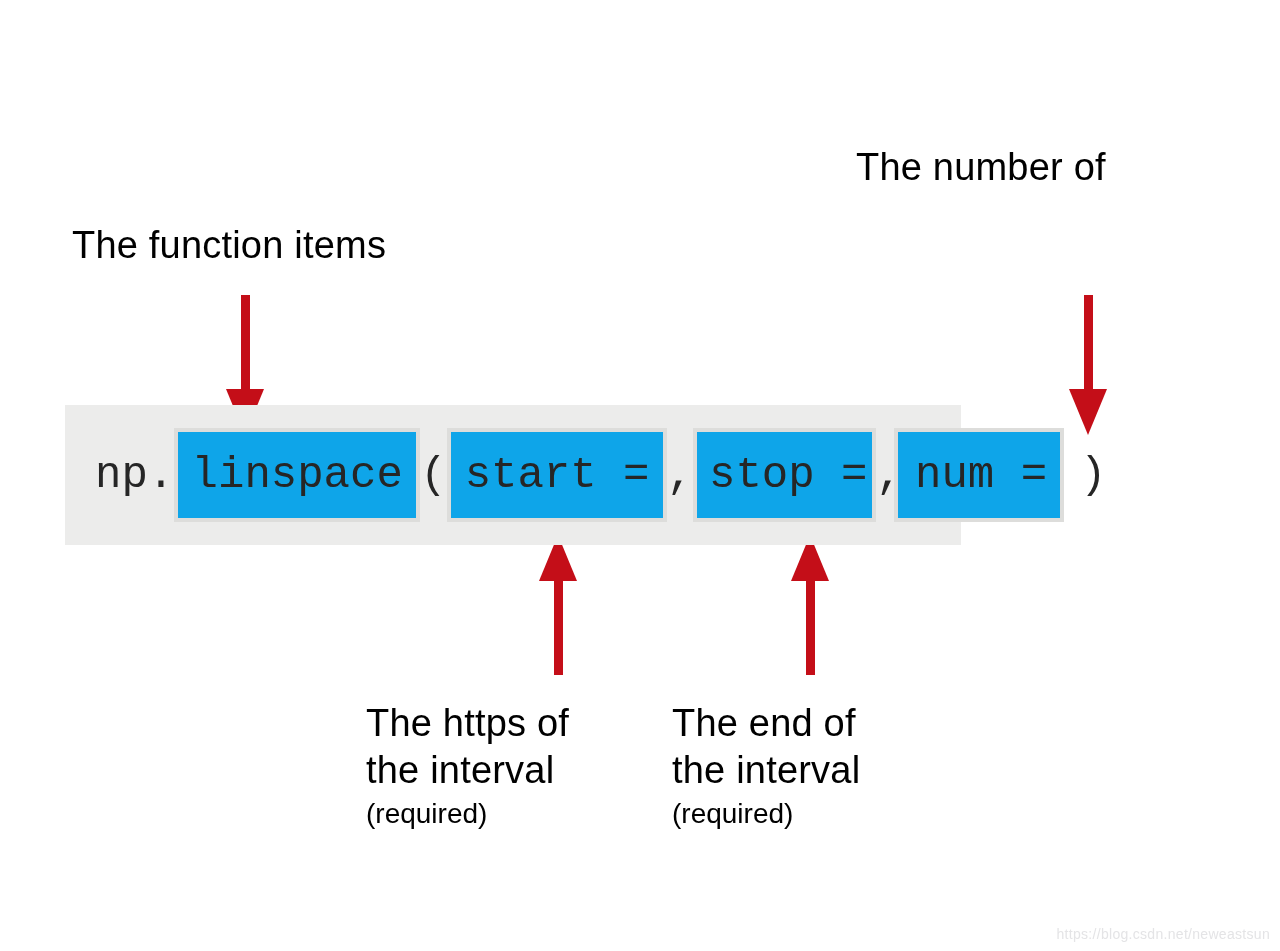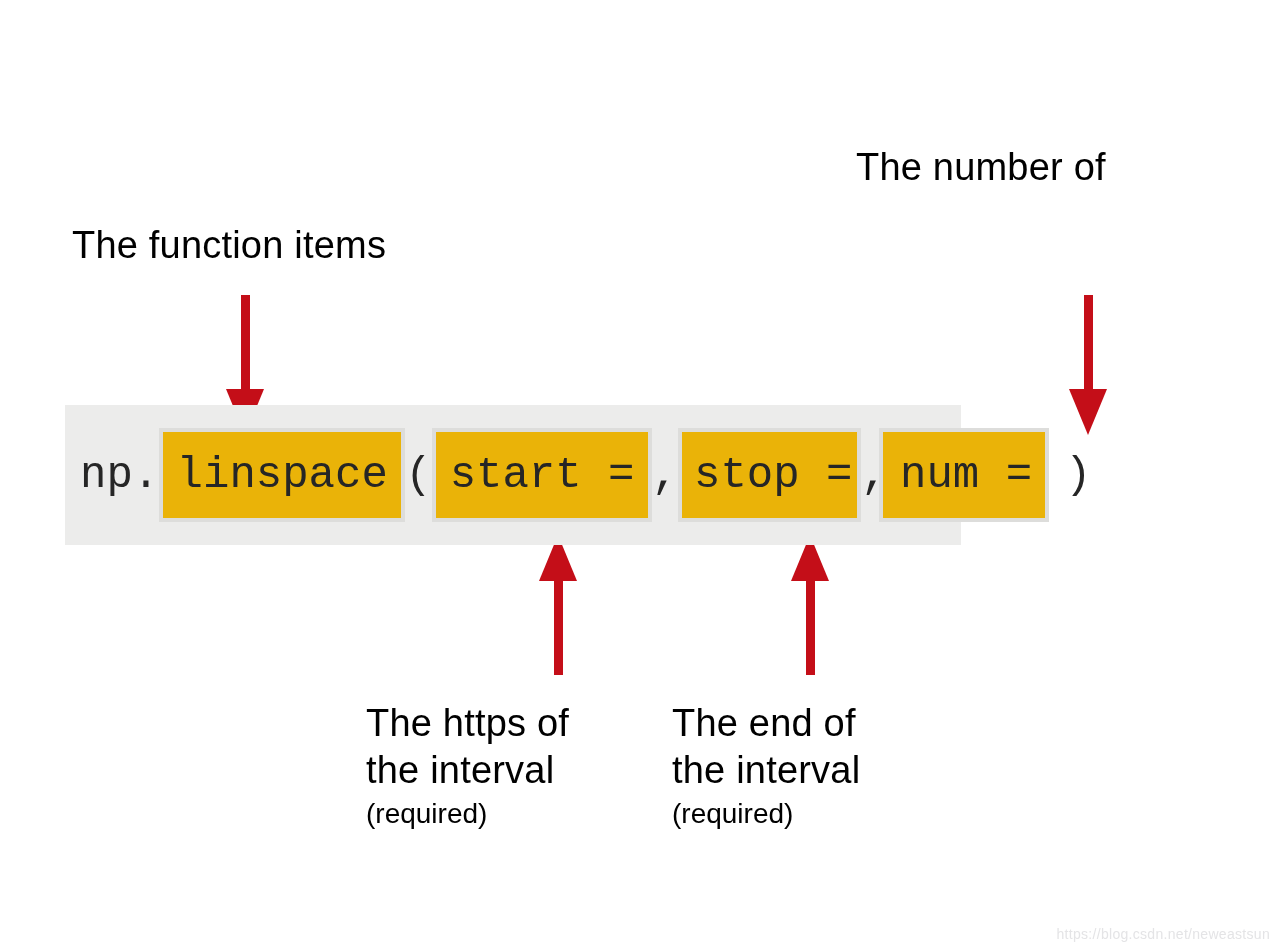--- a/index.html
+++ b/index.html
@@ -58,30 +58,30 @@
   #arrow-stop          { left: 791px;  top: 535px; }
 
   
   .code-band {
     position: absolute;
     left: 65px; top: 405px;
     width: 896px; height: 140px;
     background: #ececeb;
     display: flex;
     align-items: center;
-    padding-left: 15px;
+    padding-left: 30px;
     font-family: "Liberation Mono", monospace;
     font-size: 44px;
     color: #262626;
     white-space: pre;
   }
   .token-box {
     height: 94px;
     border: 4px solid #dddddb;
-    background: #eab308;
+    background: #0ea5e9;
     display: inline-flex;
     align-items: center;
     flex: 0 0 auto;
   }
   #box-function { width: 246px; justify-content: center; }
   #box-start    { width: 220px; padding-left: 14px; }
   #box-stop     { width: 183px; padding-left: 12px; }
   #box-num      { width: 170px; padding-left: 17px; }
   .comma-slot-1 { display: inline-block; width: 68px; text-align: center; }
   .comma-slot-2 { display: inline-block; width: 18px; text-align: center; }

